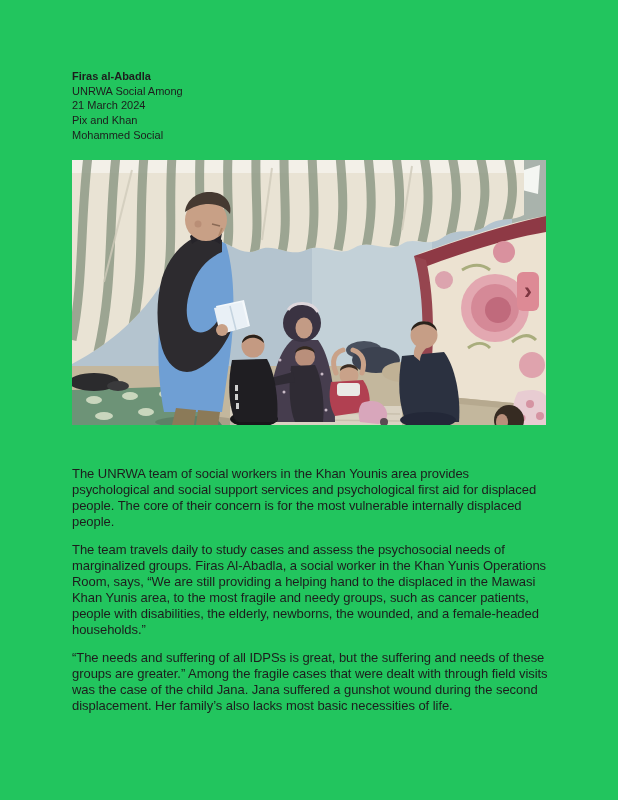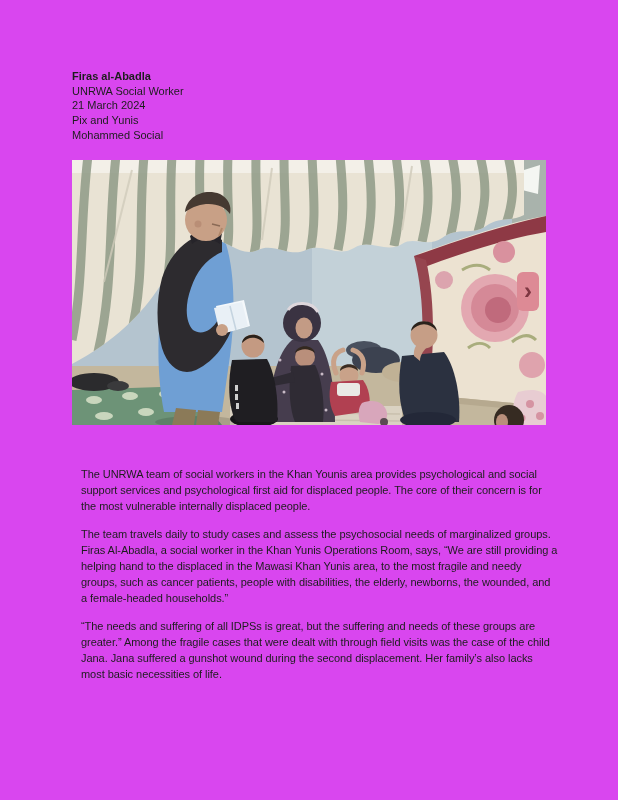--- a/index.html
+++ b/index.html
@@ -1,46 +1,46 @@
 <!DOCTYPE html>
 <html><head>
 <meta charset="utf-8">
 <style>
   html,body { margin:0; padding:0; background:#ffffff; }
   .page {
-    position:relative; width:618px; height:800px; background:#d946ef;
+    position:relative; width:618px; height:800px; background:#22c55e;
     font-family:"Liberation Sans", sans-serif; color:#1d1d1d; overflow:hidden;
   }
   .byline { position:absolute; left:72px; top:69px; font-size:11px; line-height:14.7px; }
   .byline p { margin:0; }
   .byline .name { font-weight:bold; }
 
   .photo { position:absolute; left:72px; top:160px; width:474px; height:265px; margin:0; }
   .photo svg { display:block; width:474px; height:265px; }
   .next-btn {
     position:absolute; left:445px; top:112px; width:22px; height:39px;
     border:none; padding:0; border-radius:6px; background:#dd8a95;
     color:#7e3742; cursor:pointer; display:flex; align-items:center; justify-content:center;
     font-family:"Liberation Sans", sans-serif;
   }
   .next-btn span { font-size:24px; line-height:1; font-weight:bold; transform:translateY(-1px); }
 
-  .body-text { position:absolute; left:72px; top:466px; width:478px; font-size:11px; line-height:16px; letter-spacing:-0.05px;margin-left:9px; }
+  .body-text { position:absolute; left:72px; top:466px; width:478px; font-size:13px; line-height:16px; letter-spacing:-0.05px; }
   .body-text p { margin:0 0 12px 0; }
 </style>
 </head>
 <body>
 
 <div class="page">
 
   <header class="byline">
     <p class="name">Firas al-Abadla</p>
-    <p>UNRWA Social Worker</p>
+    <p>UNRWA Social Among</p>
     <p>21 March 2024</p>
-    <p>Pix and Yunis</p>
+    <p>Pix and Khan</p>
     <p>Mohammed Social</p>
   </header>
 
   <figure class="photo">
     <svg viewBox="0 0 474 265" preserveAspectRatio="none" aria-hidden="true">
 
       <rect width="474" height="265" fill="#b4c4cf"></rect>
       <rect x="240" y="58" width="120" height="155" fill="#c3d1d8"></rect>
 
       <rect x="440" y="0" width="34" height="85" fill="#a9b3ac"></rect>

